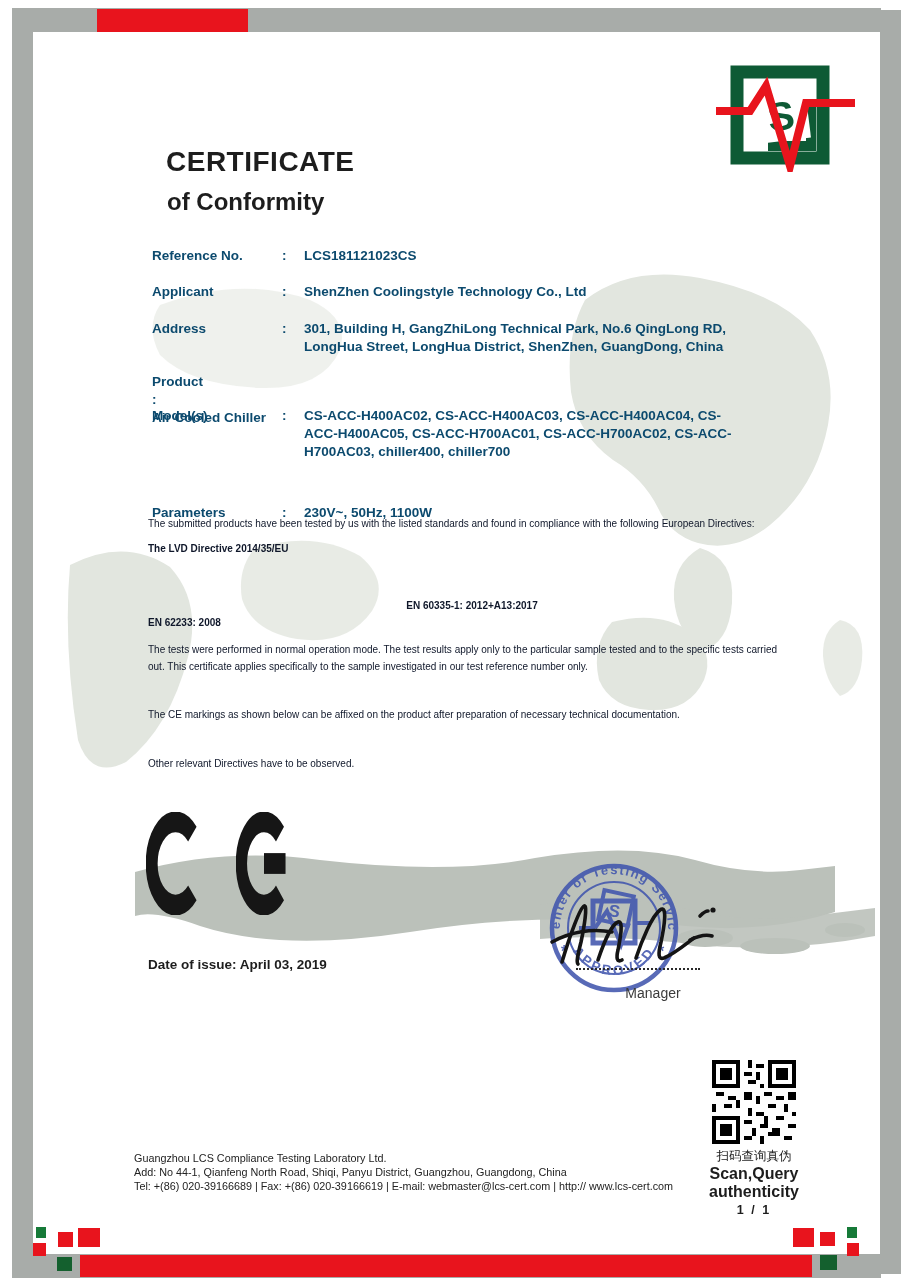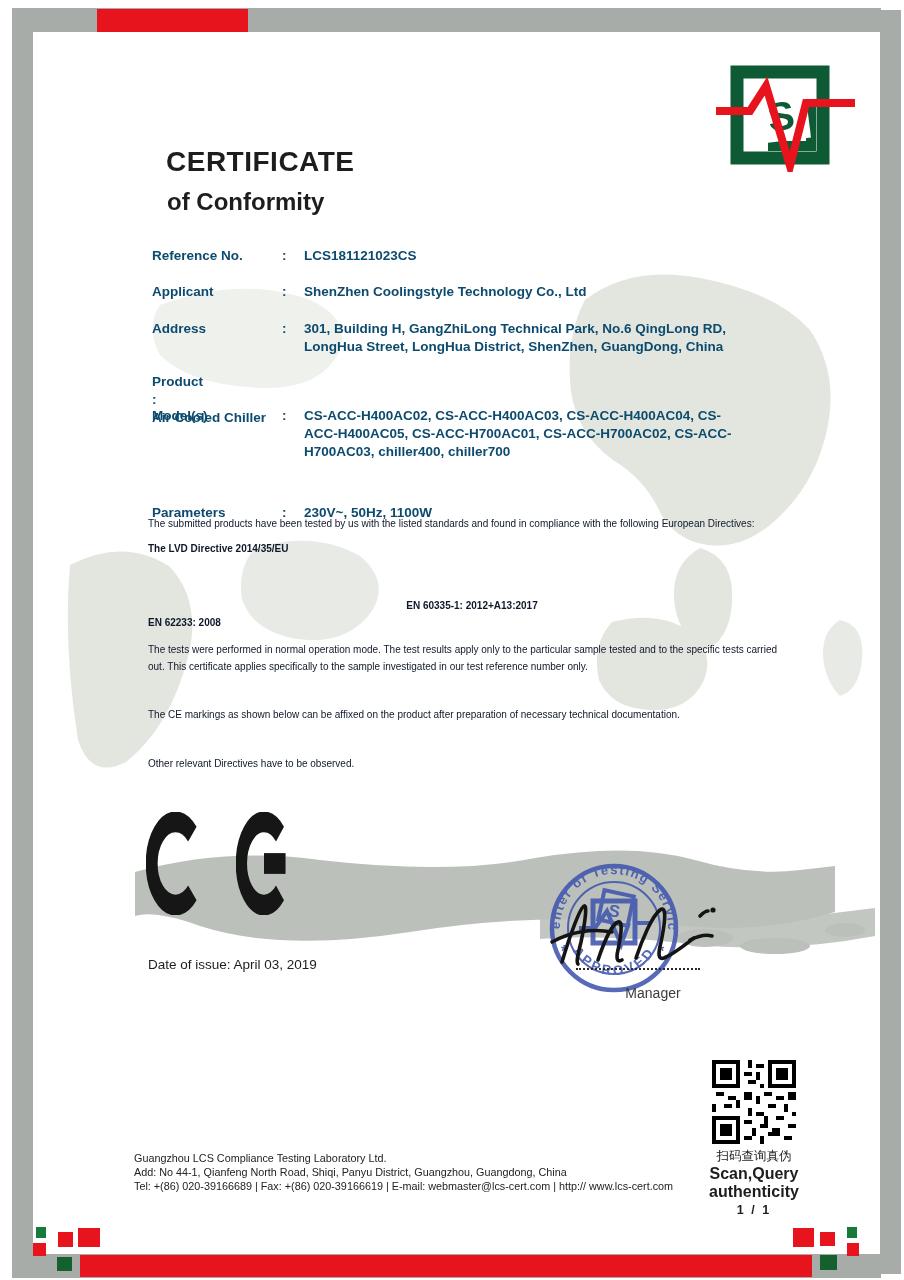--- a/index.html
+++ b/index.html
@@ -29,21 +29,21 @@
   .row{position:absolute;left:152px;display:flex;font-size:13.5px;font-weight:700;line-height:18px;color:#0c4a6e;}
   .row .lbl{width:130px;}
   .row .col{width:22px;}
   .row .val{width:480px;white-space:pre-line;}
 
   .para{position:absolute;left:148px;width:648px;font-size:10px;line-height:16.5px;color:#0f172a;}
   .bold{font-weight:700;}
 
   .ce-wrap{position:absolute;left:146px;top:812px;display:flex;gap:31px;}
 
-  .date-line{position:absolute;left:148px;top:957px;font-size:13.5px;font-weight:400;color:#1d1d1d;}
+  .date-line{position:absolute;left:148px;top:957px;font-size:13.5px;font-weight:700;color:#1d1d1d;}
 
   
   .stamp{position:absolute;left:537px;top:853px;opacity:.88;}
   .signature{position:absolute;left:540px;top:880px;}
   .sig-dots{position:absolute;left:576px;top:968px;width:124px;border-bottom:2px dotted #2a2a2a;}
   .manager{position:absolute;left:598px;top:974px;width:110px;text-align:center;font-size:14px;color:#3b3b3b;margin-top:11px;}
 
   
   .footer{position:absolute;left:134px;top:1151px;font-size:10.8px;line-height:14.2px;color:#222;}
   .qr-block{position:absolute;left:668px;top:1060px;width:172px;text-align:center;}

